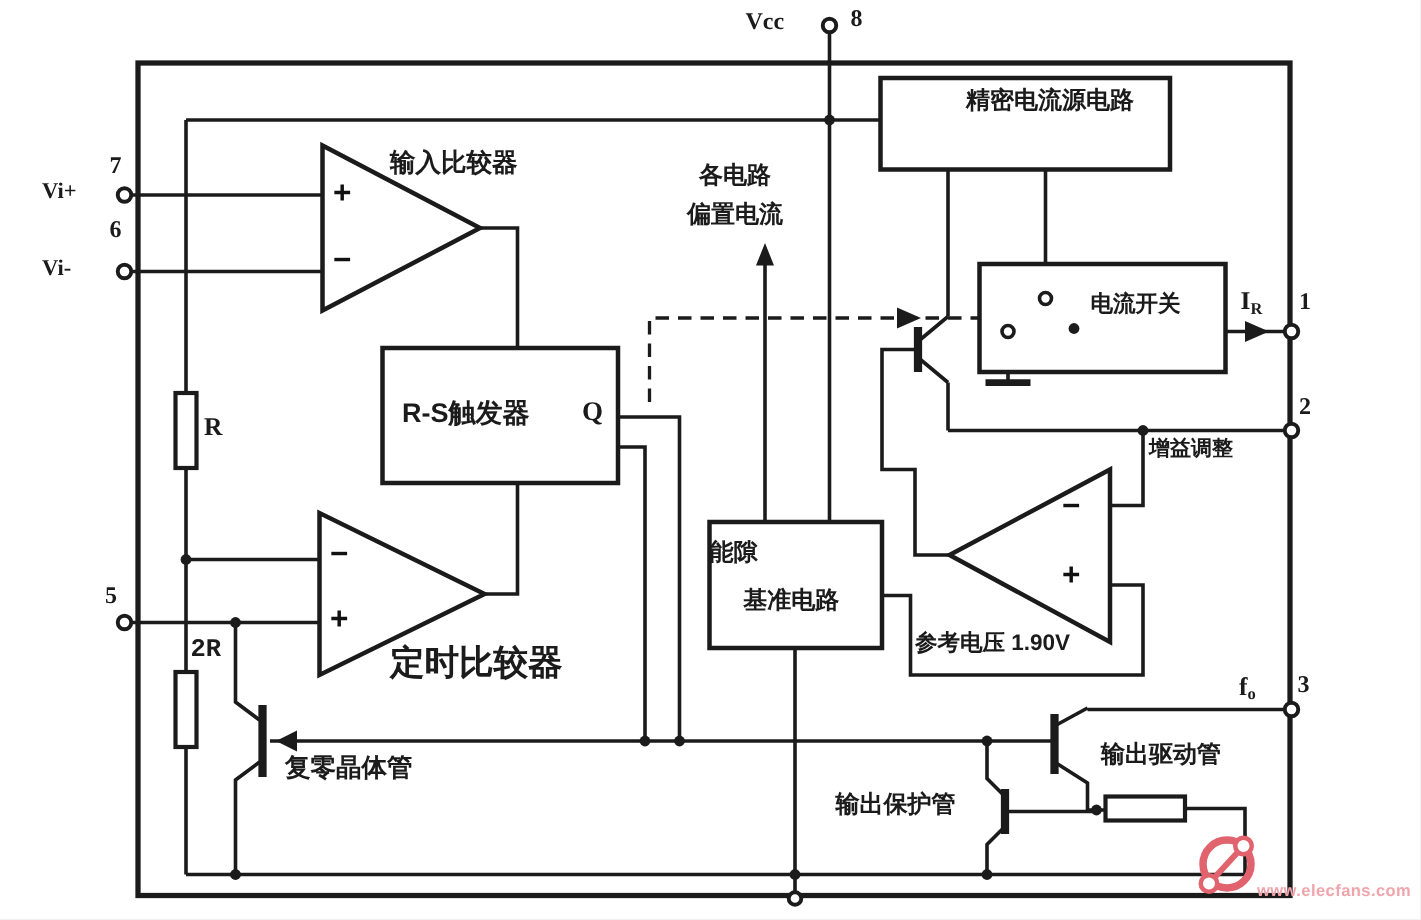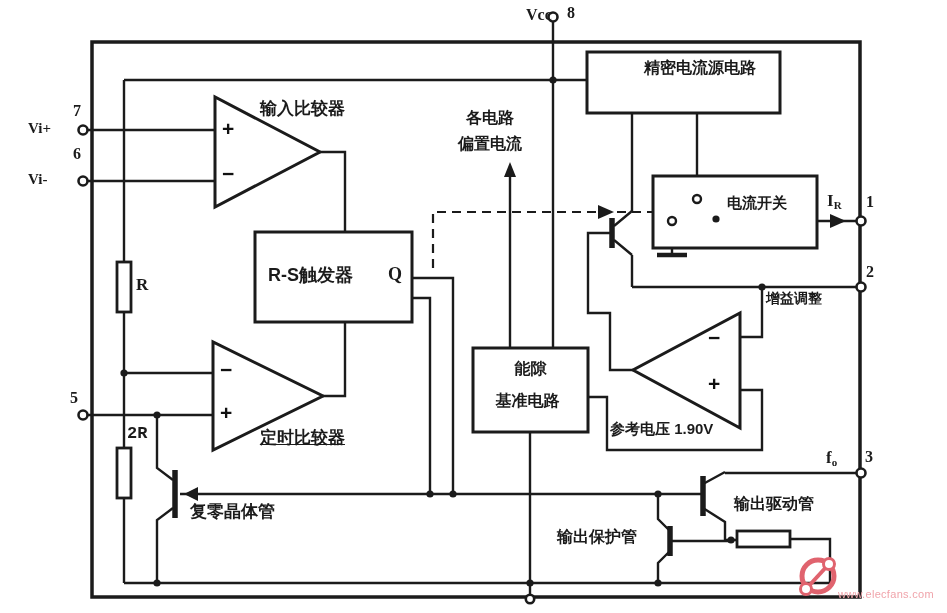--- a/index.html
+++ b/index.html
@@ -3,21 +3,21 @@
 <meta charset="utf-8">
 <style>
   html,body{margin:0;padding:0;background:#e8e8e8;}
   #stage{position:relative;width:947px;height:613px;background:#ffffff;overflow:hidden;
          font-family:"Liberation Sans","DejaVu Sans",sans-serif;color:#1b1b1b;}
   .lbl{position:absolute;font-weight:700;white-space:nowrap;line-height:1.05;color:#1b1b1b;}
   .sign{position:absolute;font-weight:700;font-size:21px;color:#111;}
   .sub{font-size:11px;font-weight:700;vertical-align:-3px;}
   .pin-num{position:absolute;font-weight:700;font-size:16px;font-family:"Liberation Serif","DejaVu Serif",serif;}
   .wm-title{position:absolute;left:835px;top:552px;font-size:20px;font-weight:700;letter-spacing:1px;}
-  .wm-url{position:absolute;left:838px;top:588px;font-size:11px;font-weight:400;letter-spacing:.3px;}
+  .wm-url{position:absolute;left:838px;top:588px;font-size:11px;font-weight:700;letter-spacing:.3px;}
   svg{position:absolute;left:0;top:0;}
 </style>
 </head>
 <body>
 
 <div id="stage">
 
   <svg width="947" height="613" viewBox="0 0 947 613">
 
     <rect x="92" y="42" width="768" height="555" fill="none" stroke="#1b1b1b" stroke-width="3.5"></rect>
@@ -133,21 +133,21 @@
     </g>
 
     <g>
       <circle cx="818" cy="576" r="16" fill="none" stroke="#e0636e" stroke-width="5"></circle>
       <line x1="806" y1="589" x2="829" y2="564" stroke="#e0636e" stroke-width="4"></line>
       <circle cx="829" cy="564" r="5.5" fill="#ffffff" stroke="#e0636e" stroke-width="3"></circle>
       <circle cx="806" cy="589" r="5.5" fill="#ffffff" stroke="#e0636e" stroke-width="3"></circle>
     </g>
   </svg>
 
-  <div class="lbl" style="left:526px;top:7px;font-size:16px;font-family:'Liberation Serif',serif;">Vcc</div>
+  <div class="lbl" style="left:497px;top:7px;font-size:16px;font-family:'Liberation Serif',serif;">Vcc</div>
   <div class="pin-num" style="left:567px;top:4px;">8</div>
 
   <div class="lbl" style="left:28px;top:121px;font-size:15px;font-family:'Liberation Serif',serif;">Vi+</div>
   <div class="pin-num" style="left:73px;top:102px;">7</div>
   <div class="lbl" style="left:28px;top:172px;font-size:15px;font-family:'Liberation Serif',serif;">Vi-</div>
   <div class="pin-num" style="left:73px;top:145px;">6</div>
   <div class="pin-num" style="left:70px;top:389px;">5</div>
 
   <div class="lbl" style="left:260px;top:100px;font-size:17px;">输入比较器</div>
   <div class="sign" style="left:222px;top:117px;">+</div>
@@ -161,30 +161,30 @@
 
   <div class="lbl" style="left:600px;top:60px;font-size:16px;margin-left:44px;">精密电流源电路</div>
   <div class="lbl" style="left:727px;top:195px;font-size:15px;">电流开关</div>
 
   <div class="lbl" style="left:827px;top:192px;font-size:17px;font-family:'Liberation Serif',serif;"><span>I</span><span class="sub">R</span></div>
   <div class="pin-num" style="left:866px;top:193px;">1</div>
 
   <div class="pin-num" style="left:866px;top:263px;">2</div>
   <div class="lbl" style="left:766px;top:291px;font-size:14px;">增益调整</div>
 
-  <div class="lbl" style="left:473px;top:361px;width:115px;text-align:center;font-size:16px;">能隙</div>
+  <div class="lbl" style="left:473px;top:361px;width:115px;font-size:16px;">能隙</div>
   <div class="lbl" style="left:473px;top:393px;width:109px;text-align:center;font-size:16px;">基准电路</div>
 
   <div class="sign" style="left:708px;top:326px;">−</div>
   <div class="sign" style="left:708px;top:372px;">+</div>
   <div class="lbl" style="left:610px;top:421px;font-size:15px;">参考电压 1.90V</div>
 
   <div class="sign" style="left:220px;top:358px;">−</div>
   <div class="sign" style="left:220px;top:401px;">+</div>
-  <div class="lbl" style="left:260px;top:429px;font-size:17px;text-decoration:underline;">定时比较器</div>
+  <div class="lbl" style="left:260px;top:429px;font-size:23px;">定时比较器</div>
 
   <div class="lbl" style="left:136px;top:276px;font-size:17px;font-family:'Liberation Serif',serif;">R</div>
   <div class="lbl" style="left:127px;top:425px;font-size:17px;font-family:Liberation Mono, monospace;">2R</div>
 
   <div class="lbl" style="left:190px;top:503px;font-size:17px;">复零晶体管</div>
   <div class="lbl" style="left:557px;top:529px;font-size:16px;">输出保护管</div>
   <div class="lbl" style="left:734px;top:496px;font-size:16px;">输出驱动管</div>
 
   <div class="lbl" style="left:826px;top:449px;font-size:17px;font-family:'Liberation Serif',serif;"><span>f</span><span class="sub">o</span></div>
   <div class="pin-num" style="left:865px;top:448px;">3</div>

